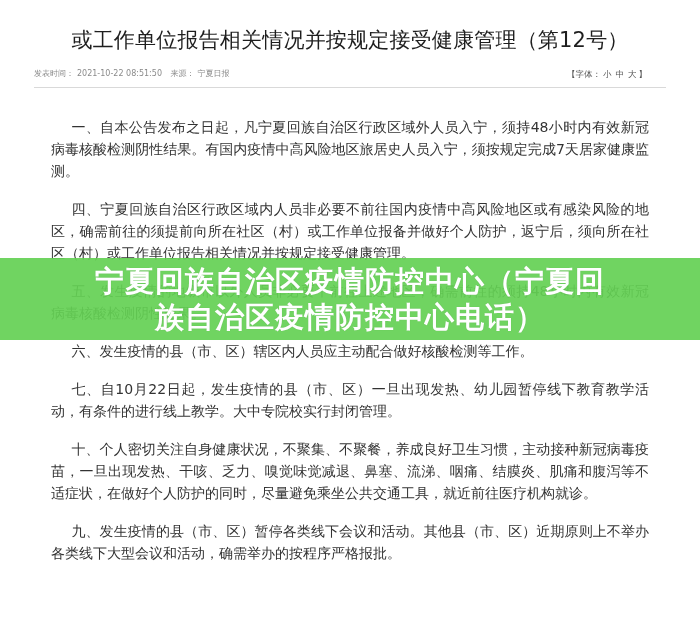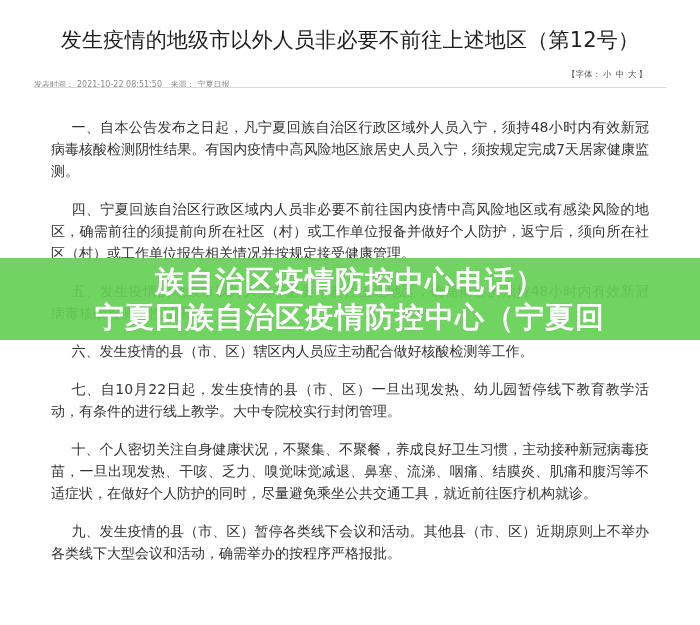--- a/index.html
+++ b/index.html
@@ -37,21 +37,21 @@
     .meta-row {
       position: absolute;
       left: 34px;
       top: 66px;
       width: 632px;
       height: 16px;
       font-size: 8px;
       line-height: 16px;
       color: #8a8a8a;
     }
-    .meta-left { position: absolute; left: 0; top: 11px; }
+    .meta-left { position: absolute; left: 0; top: 0; }
     .meta-left span { margin-right: 3px; }
     .font-size-control {
       position: absolute;
       right: 19px;
       top: 0;
       color: #555555;
       font-size: 8.5px;
     }
     .font-size-control .fs-opt {
       cursor: pointer;
@@ -104,21 +104,21 @@
       text-align: center;
       white-space: nowrap;
       text-shadow: 0 0 1px rgba(0,0,0,0.15);
     }
   </style>
 </head>
 <body>
 
 <div class="page">
 
-  <h1 class="title">发生疫情的地级市以外人员非必要不前往上述地区（第12号）</h1>
+  <h1 class="title">或工作单位报告相关情况并按规定接受健康管理（第12号）</h1>
 
   <div class="meta-row">
     <div class="meta-left">
       <span><span>发表时间：</span><span>2021-10-22 08:51:50</span></span>
       <span><span>来源：</span><span>宁夏日报</span></span>
     </div>
     <div class="font-size-control">
       <span>【</span><span>字体：</span><span class="fs-opt">小</span><span class="fs-opt">中</span><span class="fs-opt">大</span><span>】</span>
     </div>
   </div>
@@ -129,17 +129,17 @@
     <p class="para">一、自本公告发布之日起，凡宁夏回族自治区行政区域外人员入宁，须持48小时内有效新冠病毒核酸检测阴性结果。有国内疫情中高风险地区旅居史人员入宁，须按规定完成7天居家健康监测。</p>
     <p class="para">四、宁夏回族自治区行政区域内人员非必要不前往国内疫情中高风险地区或有感染风险的地区，确需前往的须提前向所在社区（村）或工作单位报备并做好个人防护，返宁后，须向所在社区（村）或工作单位报告相关情况并按规定接受健康管理。</p>
     <p class="para">五、发生疫情的地级市以外人员非必要不前往上述地区，确需前往的须持48小时内有效新冠病毒核酸检测阴性结果。</p>
     <p class="para">六、发生疫情的县（市、区）辖区内人员应主动配合做好核酸检测等工作。</p>
     <p class="para">七、自10月22日起，发生疫情的县（市、区）一旦出现发热、幼儿园暂停线下教育教学活动，有条件的进行线上教学。大中专院校实行封闭管理。</p>
     <p class="para">十、个人密切关注自身健康状况，不聚集、不聚餐，养成良好卫生习惯，主动接种新冠病毒疫苗，一旦出现发热、干咳、乏力、嗅觉味觉减退、鼻塞、流涕、咽痛、结膜炎、肌痛和腹泻等不适症状，在做好个人防护的同时，尽量避免乘坐公共交通工具，就近前往医疗机构就诊。</p>
     <p class="para">九、发生疫情的县（市、区）暂停各类线下会议和活动。其他县（市、区）近期原则上不举办各类线下大型会议和活动，确需举办的按程序严格报批。</p>
   </div>
 
   <div class="overlay-banner">
+    <span class="overlay-line">宁夏回族自治区疫情防控中心（宁夏回</span>
     <span class="overlay-line">族自治区疫情防控中心电话）</span>
-    <span class="overlay-line">宁夏回族自治区疫情防控中心（宁夏回</span>
   </div>
 
 </div>
 
 </body></html>

